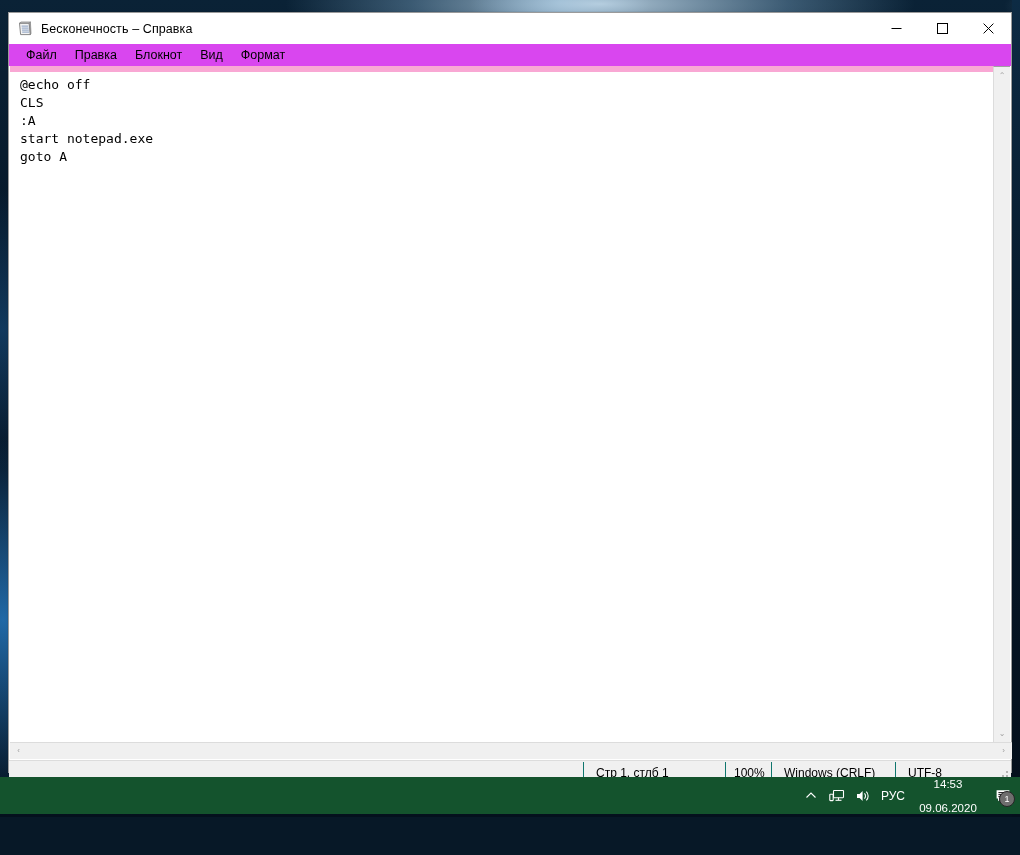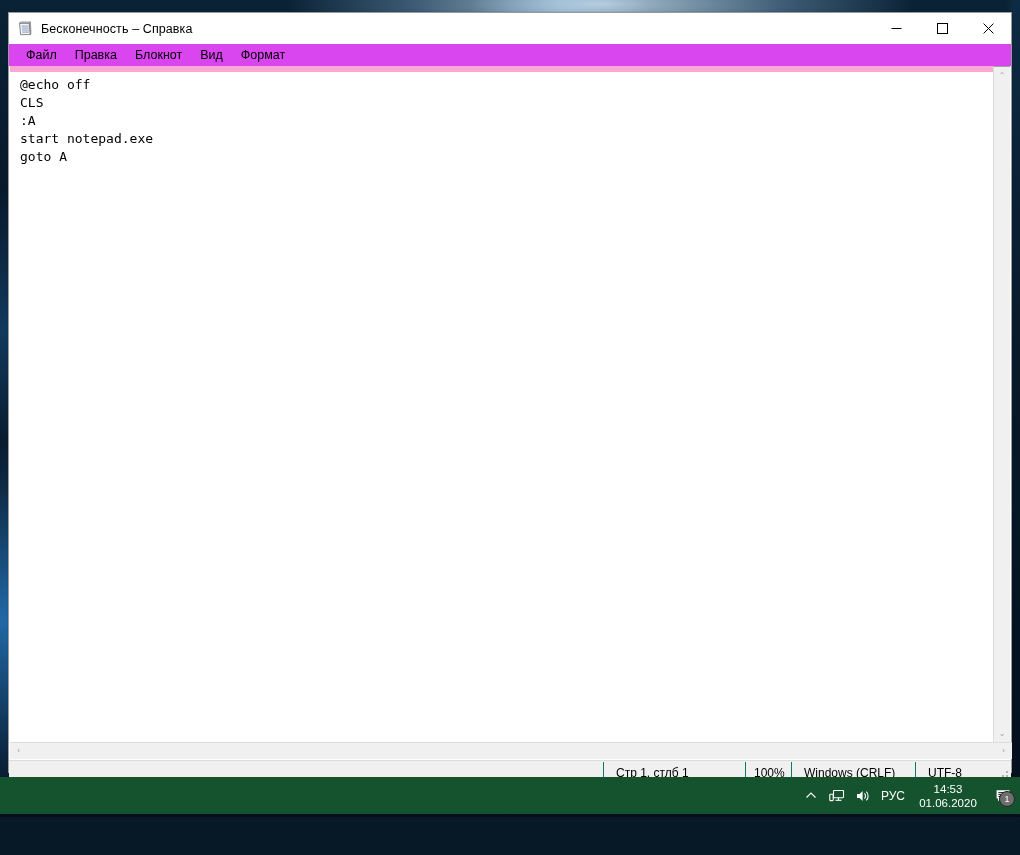--- a/index.html
+++ b/index.html
@@ -198,21 +198,21 @@
     align-items: center;
     border-left: 1px solid #0f766e;
     padding-left: 12px;
     box-sizing: border-box;
     white-space: nowrap;
     flex: none;
   }
   #status-position { width: 142px; }
   #status-zoom    { width: 46px; padding-left: 8px; }
   #status-eol     { width: 124px; }
-  #status-encoding{ width: 96px; }
+  #status-encoding{ width: 116px; }
   #resize-grip {
     position: absolute;
     right: 3px;
     bottom: 3px;
     width: 12px;
     height: 12px;
   }
   .grip-dot {
     position: absolute;
     width: 2px; height: 2px;
@@ -251,21 +251,21 @@
     width: 34px;
     font-size: 12px;
     color: #ffffff;
   }
   #clock {
     width: 76px;
     height: 38px;
     display: flex;
     flex-direction: column;
     align-items: center;
-    justify-content: center;
+    justify-content: space-between;
     color: #ffffff;
     font-size: 11.5px;
     line-height: 14px;
     flex: none;
   }
   #action-center {
     width: 34px;
     height: 38px;
     display: flex;
     align-items: center;
@@ -409,21 +409,21 @@
         <path d="M2 6 L4.6 6 L7.6 3 L7.6 13 L4.6 10 L2 10 Z" fill="#ffffff"></path>
         <path d="M9.4 5.4 A3.6 3.6 0 0 1 9.4 10.6" fill="none" stroke="#ffffff" stroke-width="1.1"></path>
         <path d="M11.3 3.6 A6.2 6.2 0 0 1 11.3 12.4" fill="none" stroke="#ffffff" stroke-width="1.1"></path>
       </svg>
     </div>
 
     <div class="tray-icon" id="tray-language">РУС</div>
 
     <div id="clock">
       <span>14:53</span>
-      <span>01.06.2020</span>
+      <span>09.06.2020</span>
     </div>
 
     <div id="action-center">
       <svg width="17" height="17" viewBox="0 0 17 17">
         <path d="M1.6 2.2 H14.4 V10.4 H6.0 L3.0 13.2 V10.4 H1.6 Z" fill="#ffffff"></path>
         <line x1="3.4" y1="4.6" x2="12.6" y2="4.6" stroke="#252526" stroke-width="1.1"></line>
         <line x1="3.4" y1="6.6" x2="11.0" y2="6.6" stroke="#252526" stroke-width="1.1"></line>
         <line x1="3.4" y1="8.6" x2="12.6" y2="8.6" stroke="#252526" stroke-width="1.1"></line>
       </svg>
       <span id="notification-badge">1</span>

